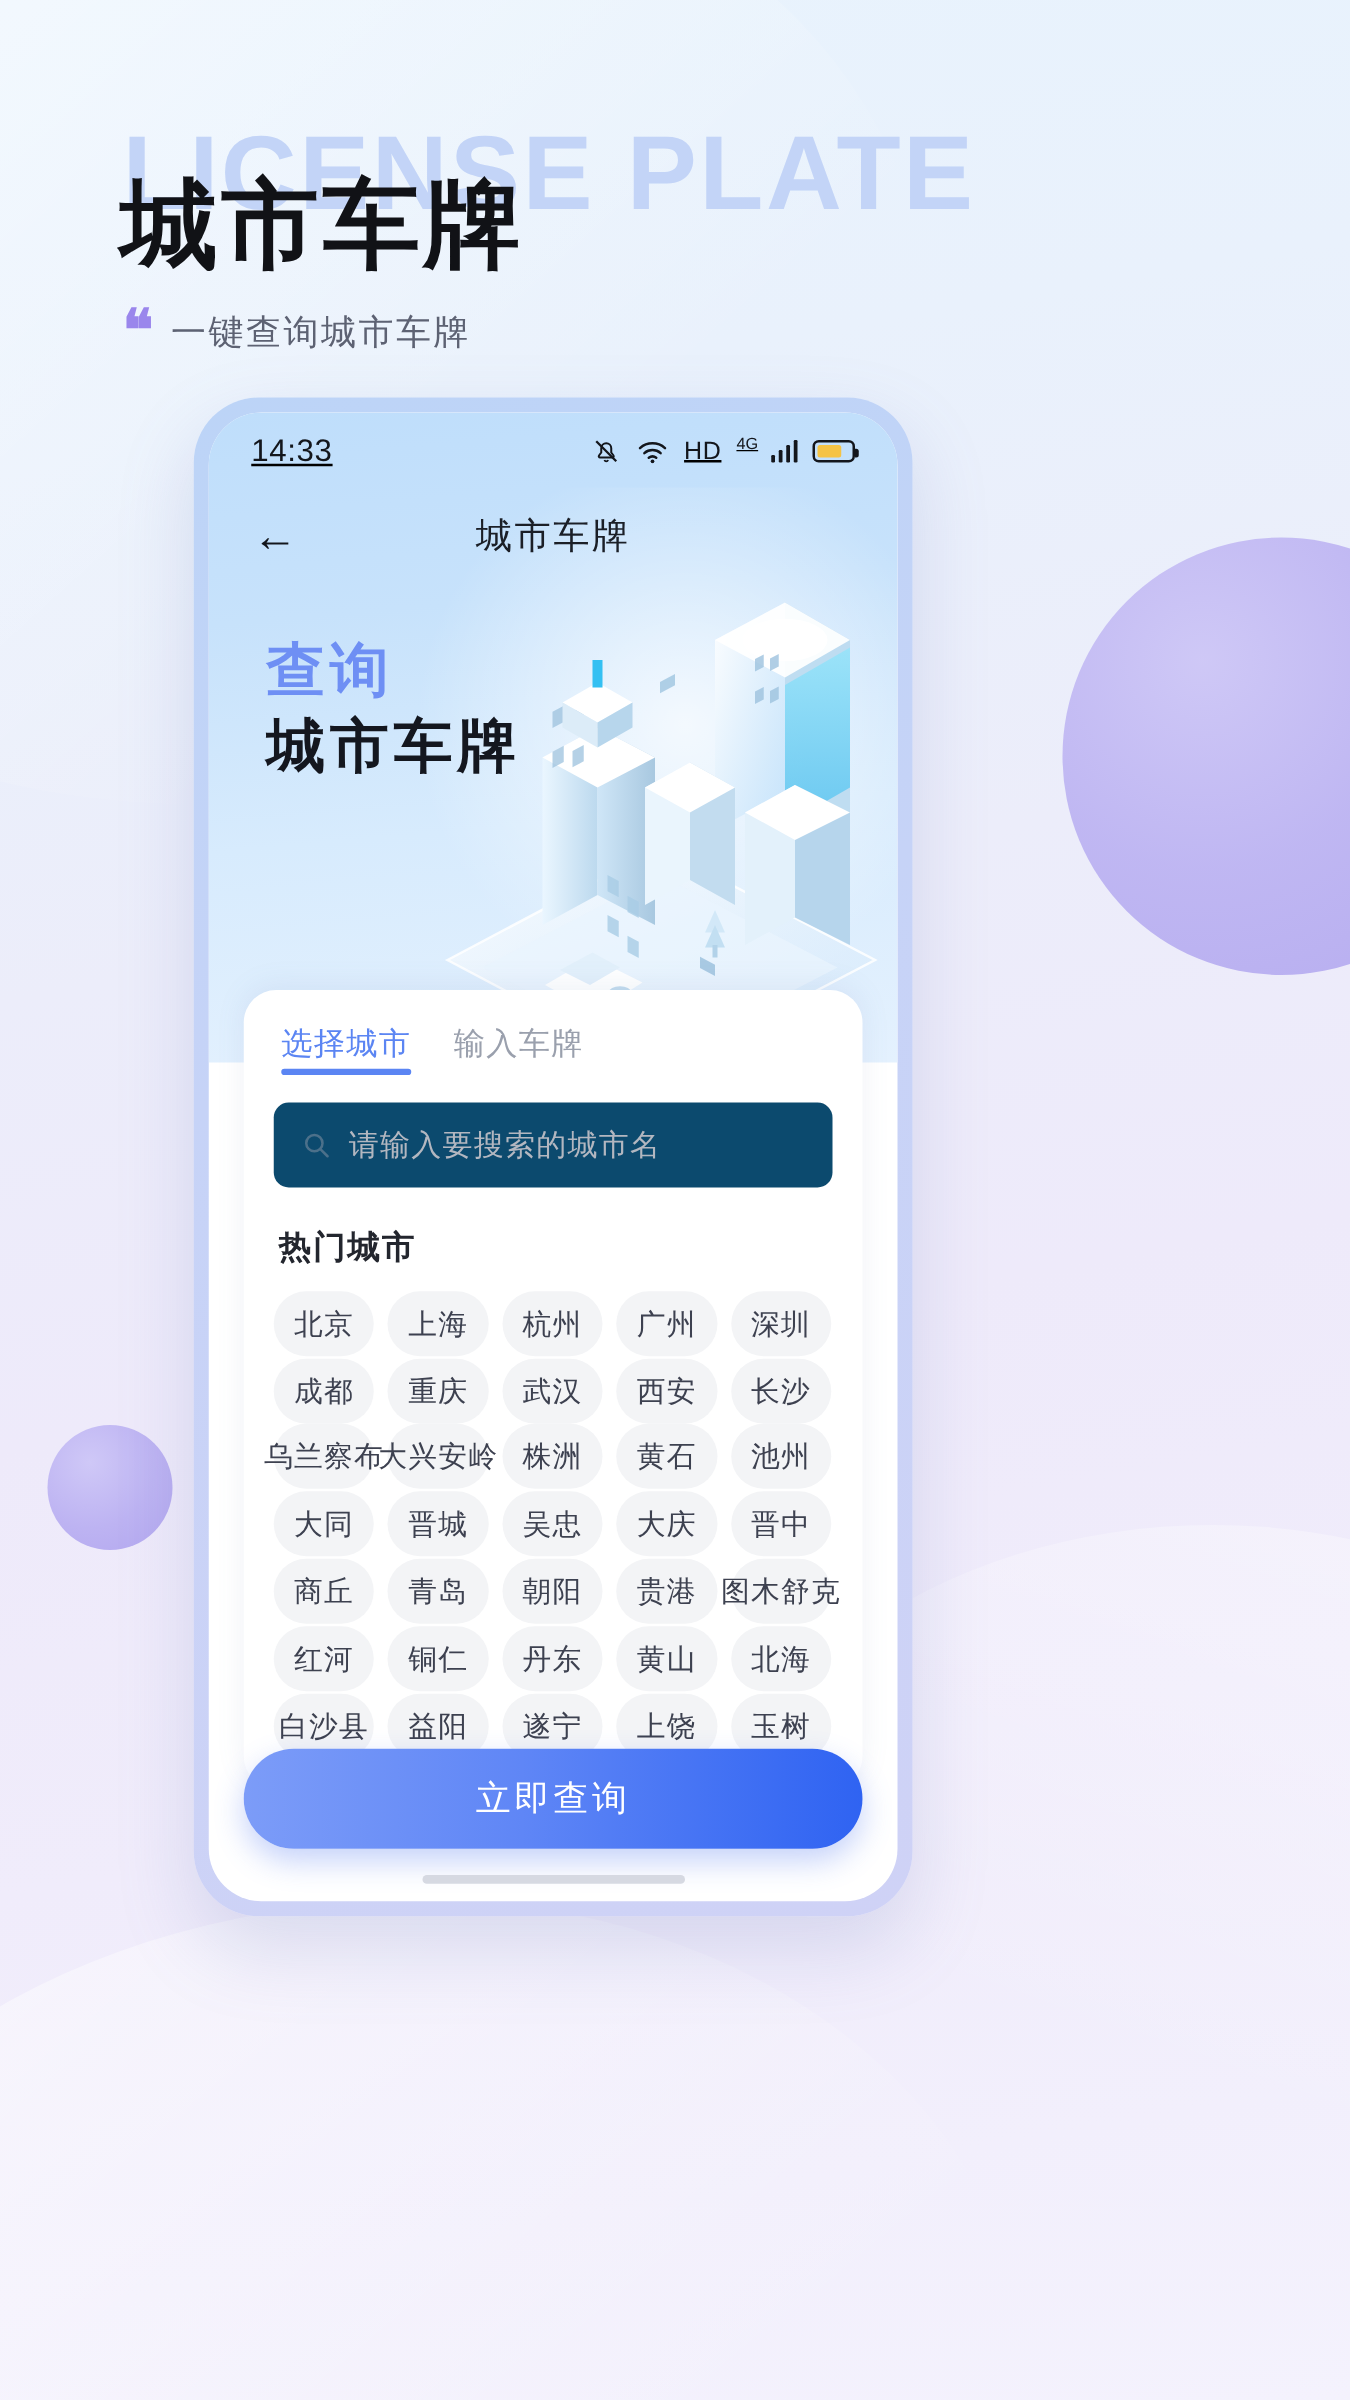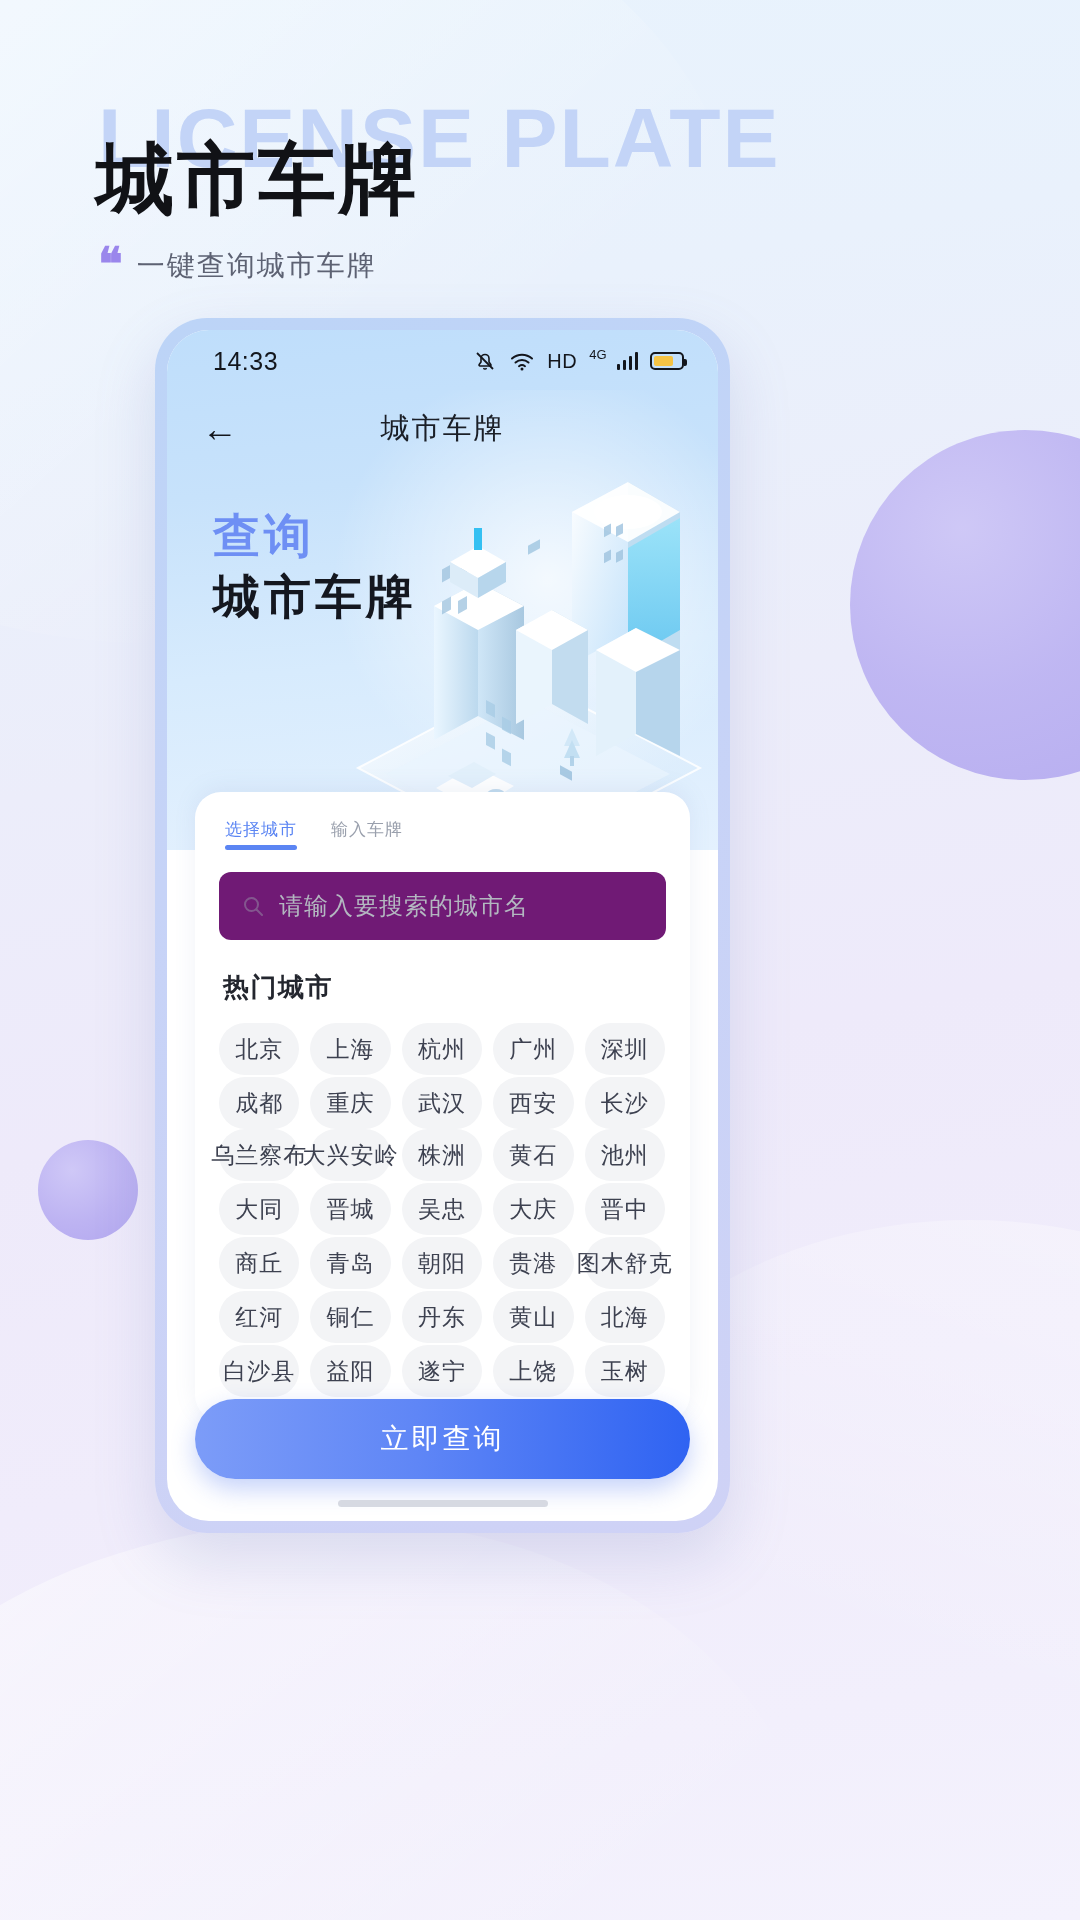--- a/index.html
+++ b/index.html
@@ -129,24 +129,25 @@
     overflow:hidden;
   }
   .hero-glow {
     position:absolute; right:-60px; top:60px;
     width:460px; height:420px;
     background:radial-gradient(circle at 50% 45%, rgba(255,255,255,.75), rgba(255,255,255,0) 66%);
   }
 
   
   .statusbar {
-    position:absolute; left:12px; top:0; right:0; height:62px;
+    position:absolute; left:0; top:0; right:0; height:62px;
     display:flex; align-items:center; justify-content:space-between;
     padding:0 34px;
     z-index:6;
+    text-decoration:underline;
   }
   .status-time { font-size:25px; color:#13161c; letter-spacing:.5px; }
   .status-icons { display:flex; align-items:center; gap:12px; }
   .hd-label { font-size:20px; color:#13161c; font-weight:500; letter-spacing:.5px; }
   .g4-label { font-size:13px; color:#13161c; position:relative; top:-7px; margin-right:-2px;text-align:center; }
   .signal-bars { display:flex; align-items:flex-end; gap:2.5px; height:18px; }
   .signal-bars i { width:3.5px; background:#13161c; border-radius:1px; display:block; }
   .signal-bars i:nth-child(1){height:6px;}
   .signal-bars i:nth-child(2){height:10px;}
   .signal-bars i:nth-child(3){height:14px;}
@@ -195,31 +196,31 @@
   
   .card {
     position:absolute; left:28px; right:28px; top:462px;
     background:#ffffff;
     border-radius:26px;
     padding:26px 24px 24px;
     box-shadow:0 -4px 22px rgba(110,130,180,.10);
     z-index:8;
   }
   .tabs { display:flex; align-items:flex-end; gap:34px; padding-left:6px; }
-  .tab { font-size:17px; color:#9aa0ad; letter-spacing:1px; padding-bottom:9px; position:relative; }
+  .tab { font-size:25px; color:#9aa0ad; letter-spacing:1px; padding-bottom:9px; position:relative; }
   .tab.active { color:#5b85f3; font-weight:500; }
   .tab.active::after {
     content:""; position:absolute; left:0; right:0; bottom:0;
     height:5px; border-radius:3px; background:#5b85f3;
   }
 
   .search-box {
     margin-top:22px;
     height:68px;
-    background:#701a75;
+    background:#0c4a6e;
     border-radius:12px;
     display:flex; align-items:center; gap:14px;
     padding:0 22px;
   }
   .search-icon { width:24px; height:24px; flex:none; opacity:.45; }
   .search-ph { font-size:24px; color:#b3b7c0; letter-spacing:1px; }
 
   .sec-head {
     display:flex; align-items:center; justify-content:space-between;
     margin-top:30px; margin-bottom:18px; padding:0 4px;

